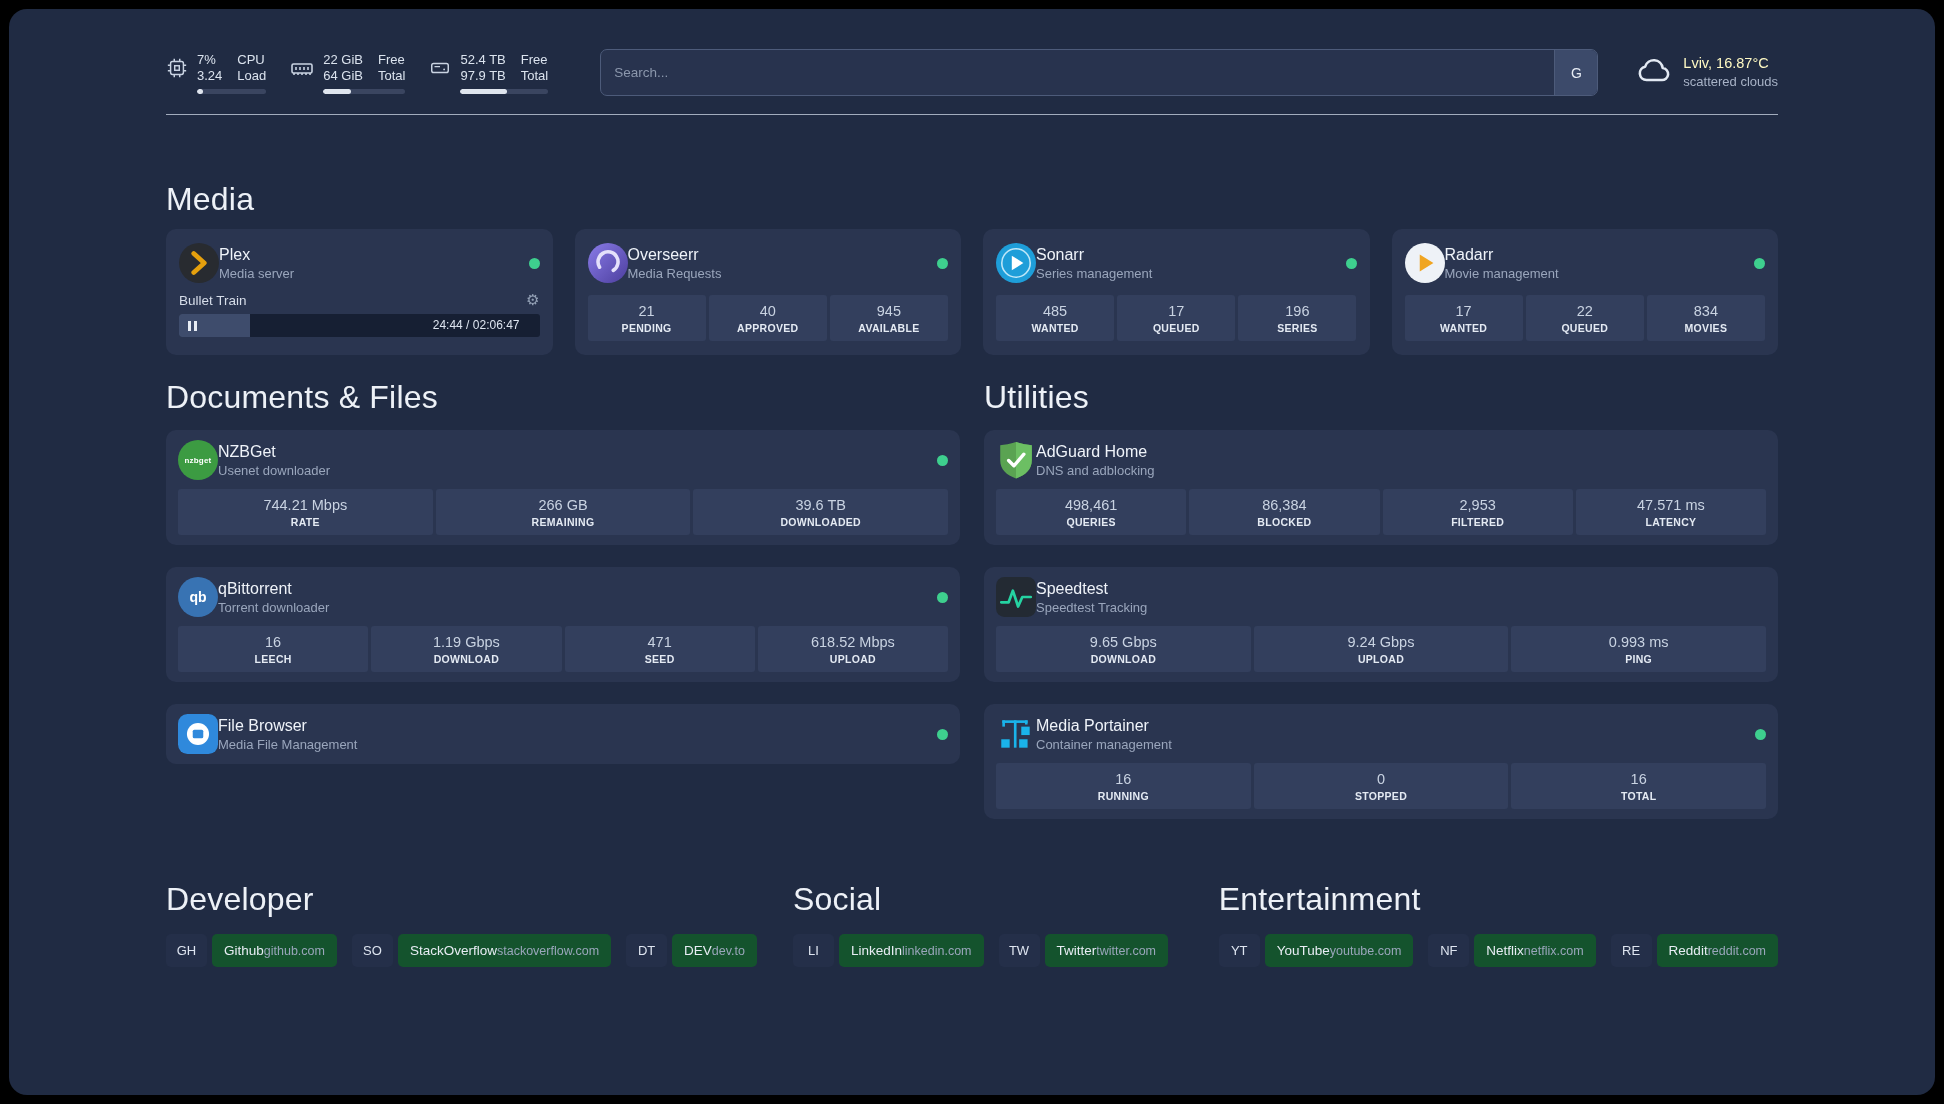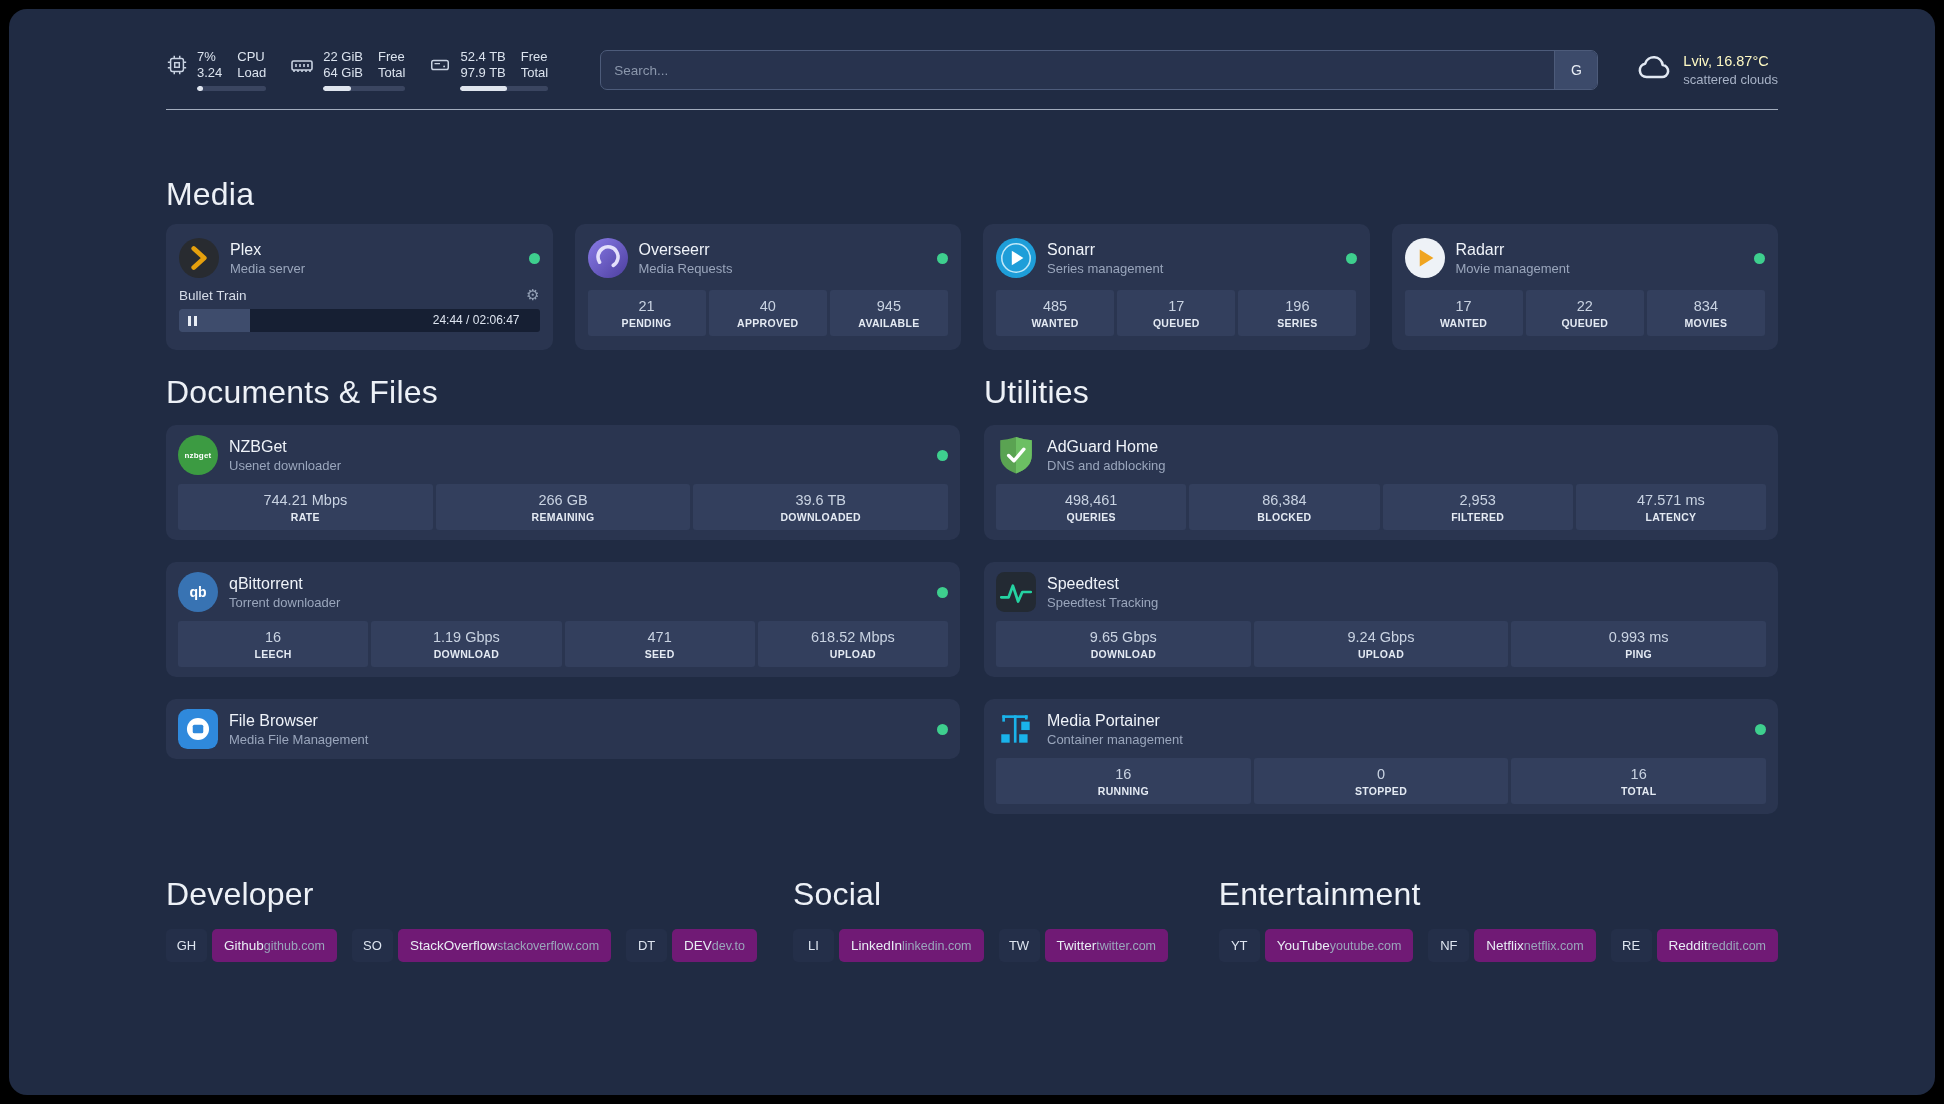--- a/index.html
+++ b/index.html
@@ -11,40 +11,40 @@
   
   .topbar { padding-top:40px; display:flex; align-items:center; }
   .res-widget { display:flex; align-items:flex-start; gap:9px; margin-right:24px; }
   .res-icon { padding-top:5px; }
   .res-rows { display:flex; gap:15px; }
   .res-col { display:flex; flex-direction:column; }
   .res-val { font-size:13px; color:#dbe3ee; line-height:16px; white-space:nowrap; }
   .res-bar { margin-top:5px; height:5px; background:#3a4560; border-radius:3px; overflow:hidden; }
   .res-bar-fill { height:100%; background:#dfe5ee; border-radius:3px; }
 
-  .search-wrap { flex:1; margin:0 38px 0 28px; position:relative; height:40px;border-radius:10px; }
+  .search-wrap { flex:1; margin:0 38px 0 28px; position:relative; height:47px;border-radius:10px; }
   .search-input { width:100%; height:100%; background:#28334e; border:1px solid #4d5b7a; border-radius:7px;
                   padding:0 54px 0 13px; font-size:13.5px; color:#e2e8f2; font-family:inherit; outline:none; }
   .search-input::placeholder { color:#8b97ac; }
   .search-btn { position:absolute; right:1px; top:1px; bottom:1px; width:43px; background:#3c4a6a;
                 border-left:1px solid #4d5b7a; border-radius:0 6px 6px 0; display:flex; align-items:center;
                 justify-content:center; color:#e8edf5; font-size:14px; cursor:pointer; }
   .weather { display:flex; align-items:center; gap:11px; }
   .weather-loc { font-size:14.5px; color:#fef9c3; line-height:19px; }
   .weather-cond { font-size:13px; color:#a7b2c6; line-height:18px; }
 
   .divider { margin-top:18px; height:1px; background:#c6d1e0; opacity:.78; }
 
   
   .section-heading { font-size:32px; font-weight:500; color:#edf1f7; letter-spacing:.2px; }
   .media-section { margin-top:66px; }
   .media-grid { margin-top:11px; display:grid; grid-template-columns:repeat(4,1fr); gap:22px; }
 
   .card { background:#2a3550; border-radius:10px; padding:14px 13px; }
-  .card-header { display:flex; align-items:center; gap:11px; cursor:pointer; }
+  .card-header { display:flex; align-items:center; cursor:pointer; }
   .svc-icon { width:40px; height:40px; flex:0 0 40px; display:flex; align-items:center; justify-content:center; position:relative; }
   .svc-meta { display:flex; flex-direction:column; }
   .svc-name { font-size:16px; color:#eff3f9; font-weight:500; line-height:20px; }
   .svc-desc { font-size:13px; color:#9aa6bc; line-height:17px; }
   .status-dot { width:11px; height:11px; border-radius:50%; background:#3ecf8e; margin-left:auto; flex:0 0 11px; }
 
   .stats { display:grid; gap:3px; margin-top:12px; }
   .stats-3 { grid-template-columns:repeat(3,1fr); }
   .stats-4 { grid-template-columns:repeat(4,1fr); }
   .stat { background:#333f5d; border-radius:3px; text-align:center; padding:7px 2px 6px; }
@@ -65,21 +65,21 @@
   .col-stack { margin-top:14px; display:flex; flex-direction:column; gap:22px; }
   .two-col .card { padding:10px 12px; }
   .two-col .stats { margin-top:9px; }
 
   
   .bookmarks-grid { display:grid; grid-template-columns:repeat(3,1fr); gap:36px; margin-top:62px; align-items:start; }
   .bm-stack { margin-top:16px; display:flex; flex-direction:row; gap:15px;align-items:center; }
   .bm-row { display:flex; gap:5px; height:33px; cursor:pointer; }
   .bm-abbr { width:41px; flex:0 0 41px; background:#242f49; border-radius:5px; display:flex; align-items:center;
              justify-content:center; font-size:13px; color:#dee5f0; }
-  .bm-main { flex:1; background:#701a75; border-radius:5px; display:flex; align-items:center; padding:0 12px; }
+  .bm-main { flex:1; background:#14532d; border-radius:5px; display:flex; align-items:center; padding:0 12px; }
   .bm-name { font-size:13.5px; color:#e8edf4; }
   .bm-url { margin-left:auto; font-size:12.5px; color:#9aa6bb; }
 
   
   .icon-circle { width:40px; height:40px; border-radius:50%; display:flex; align-items:center; justify-content:center; }
   .nzbget-bg { background:#3c9b42; }
   .nzbget-text { font-size:8px; font-weight:700; color:#fff; letter-spacing:.2px; }
   .qb-bg { background:#3873b3; }
   .qb-text { font-size:14px; font-weight:700; color:#ffffff; }
 </style>

